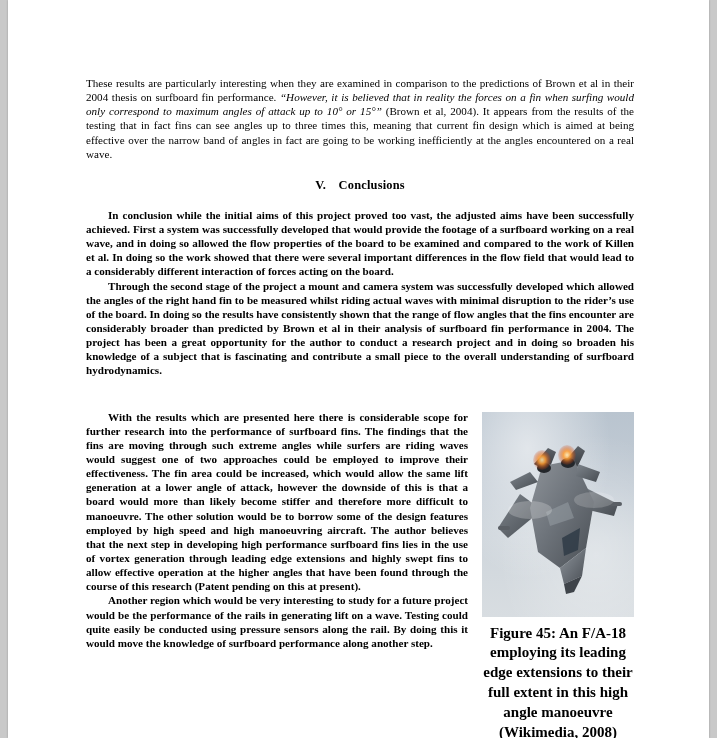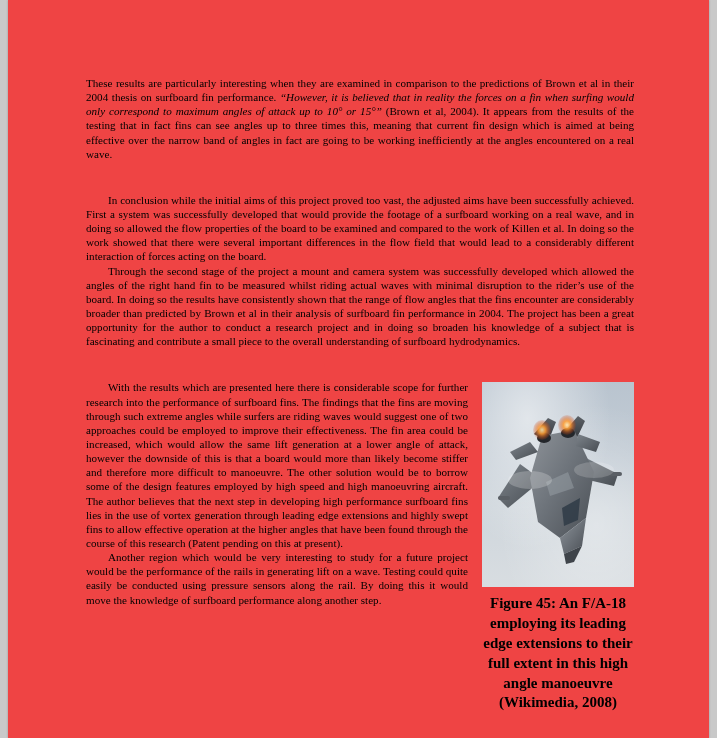--- a/index.html
+++ b/index.html
@@ -12,39 +12,40 @@
     background: #c9c9c9;
     font-family: "Liberation Serif", serif;
     overflow: hidden;
   }
   .page {
     position: absolute;
     left: 8px;
     top: 0;
     width: 701px;
     height: 738px;
-    background: #ef4444;
+    background: #ffffff;
     box-shadow: 0 0 2px rgba(0,0,0,0.25);
   }
   .content {
     position: absolute;
     left: 78px;
     top: 76px;
     width: 548px;
   }
   p {
     margin: 0;
     font-size: 11.1px;
     line-height: 1.275;
     text-align: justify;
     color: #000;
     text-indent: 0;
   }
   p.indent {
     text-indent: 22px;
+    font-weight: bold;
   }
   .em { font-style: italic; }
   h2 {
     margin: 0;
     font-size: 12.4px;
     font-weight: bold;
     text-align: center;
     color: #000;
     letter-spacing: 0.2px;
   }
@@ -98,20 +99,21 @@
 </style>
 </head>
 <body>
 
 <div class="page">
   <div class="content">
 
     <p><span>These results are particularly interesting when they are examined in comparison to the predictions of Brown et al in their 2004 thesis on surfboard fin performance. </span><span class="em">“However, it is believed that in reality the forces on a fin when surfing would only correspond to maximum angles of attack up to 10° or 15°”</span><span> (Brown et al, 2004). It appears from the results of the testing that in fact fins can see angles up to three times this, meaning that current fin design which is aimed at being effective over the narrow band of angles in fact are going to be working inefficiently at the angles encountered on a real wave.</span></p>
 
     <div class="sp-before-head"></div>
+    <h2>V. Conclusions</h2>
     <div class="sp-after-head"></div>
 
     <p class="indent">In conclusion while the initial aims of this project proved too vast, the adjusted aims have been successfully achieved. First a system was successfully developed that would provide the footage of a surfboard working on a real wave, and in doing so allowed the flow properties of the board to be examined and compared to the work of Killen et al. In doing so the work showed that there were several important differences in the flow field that would lead to a considerably different interaction of forces acting on the board.</p>
     <p class="indent">Through the second stage of the project a mount and camera system was successfully developed which allowed the angles of the right hand fin to be measured whilst riding actual waves with minimal disruption to the rider’s use of the board. In doing so the results have consistently shown that the range of flow angles that the fins encounter are considerably broader than predicted by Brown et al in their analysis of surfboard fin performance in 2004. The project has been a great opportunity for the author to conduct a research project and in doing so broaden his knowledge of a subject that is fascinating and contribute a small piece to the overall understanding of surfboard hydrodynamics.</p>
 
     <div class="sp-before-head"></div>
     <div class="sp-after-head"></div>
 
     <div class="wrap-block">
 

